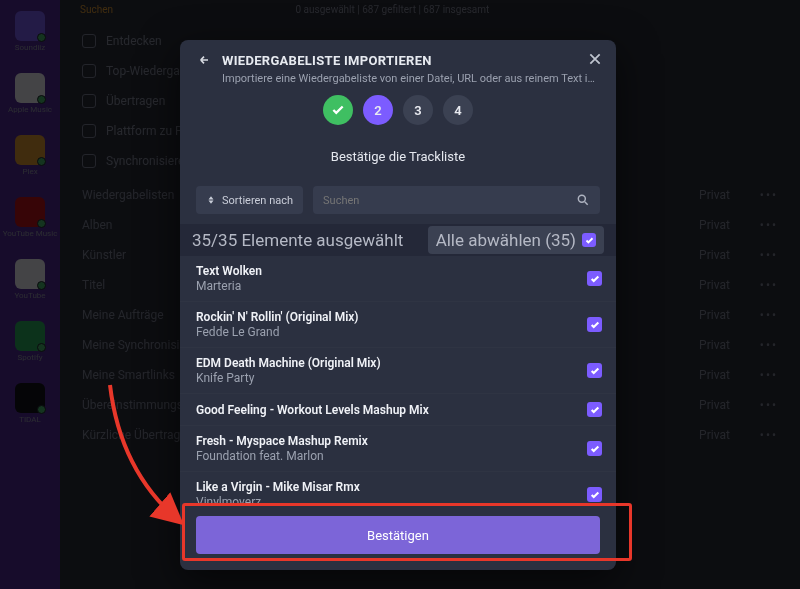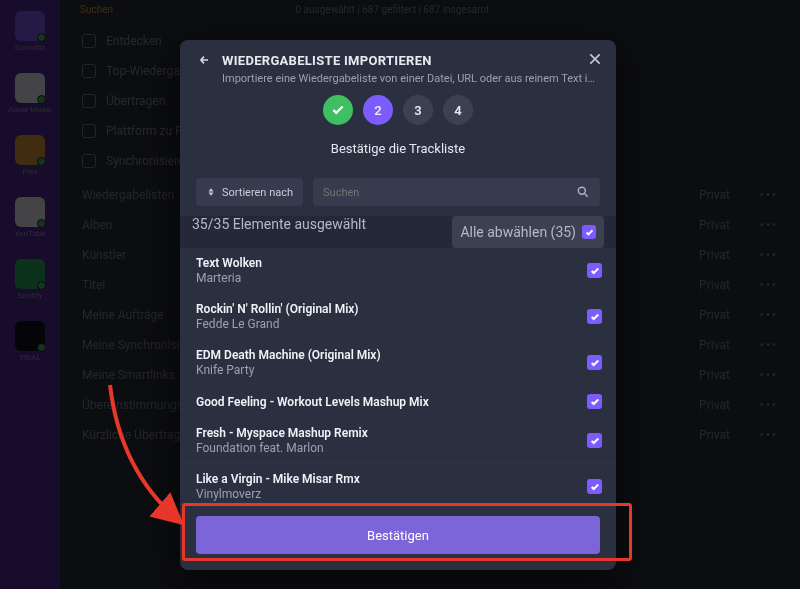--- a/index.html
+++ b/index.html
@@ -28,29 +28,29 @@
 .back-icon { width: 16px; height: 16px; color: #d6d9e0; cursor: pointer; }
 .title { font-size: 13px; font-weight: 700; letter-spacing: .3px; color: #e7eaf0; }
 .close-icon { position: absolute; right: 14px; top: 12px; width: 14px; height: 14px; color: #bfc4cf; cursor: pointer; }
 .sub { margin-top: 4px; margin-left: 26px; font-size: 11px; color: #9ba1af; white-space: nowrap; overflow: hidden; text-overflow: ellipsis; }
 
 .steps { display: flex; justify-content: center; gap: 10px; margin-top: 10px; }
 .step { width: 30px; height: 30px; border-radius: 50%; display: flex; align-items: center; justify-content: center; font-size: 13px; font-weight: 600; color: #e8eaf0; background: #3b4152; }
 .step.done { background: #3fbf62; }
 .step.active { background: #7c5cff; }
 .step svg { width: 14px; height: 14px; }
-.step-title { text-align: center; margin-top: 16px; font-size: 13px; color: #e4e7ee; }
+.step-title { text-align: center; margin-top: 24px; font-size: 13px; color: #e4e7ee; }
 
 .filters { display: flex; gap: 10px; padding: 12px 16px 10px; }
 .sort-btn { flex: 0 0 auto; background: #363c4e; border: none; color: #c9cdd8; font-size: 11px; padding: 7px 10px; border-radius: 4px; display: flex; align-items: center; gap: 6px; cursor: pointer; }
 .search-wrap { flex: 1; background: #363c4e; border-radius: 4px; display: flex; align-items: center; padding: 0 10px; }
 .search-wrap input { flex:1; background: transparent; border: none; outline: none; color: #d5d8e0; font-size: 11px; height: 28px; }
 .search-wrap svg { width: 14px; height: 14px; color: #aeb3c0; }
 
-.count-bar { background: #242838; height: 32px; display: flex; justify-content: space-between; padding: 0 12px; font-size: 14px; color: #b5b9c5; }
+.count-bar { background: #242838; height: 32px; display: flex; align-items: center; justify-content: space-between; padding: 0 12px; font-size: 17px; color: #b5b9c5; }
 .deselect { background: #3b4152; padding: 4px 8px; border-radius: 4px; display: flex; align-items: center; gap: 6px; cursor: pointer; }
 .deselect .chk { width: 14px; height: 14px; border-radius: 3px; background: #7c5cff; display: flex; align-items: center; justify-content: center; }
 .deselect .chk svg { width: 9px; height: 9px; color: #fff; }
 
 .list { flex: 1; overflow-y: auto; scrollbar-width: thin; scrollbar-color: #4a5064 transparent; }
 .list::-webkit-scrollbar { width: 6px; }
 .list::-webkit-scrollbar-thumb { background:#4a5064; border-radius:3px; }
 .track { padding: 8px 14px 8px 16px; border-bottom: 1px solid rgba(255,255,255,0.02); display: flex; align-items: center; }
 .track .txt { flex: 1; min-width: 0; }
 .track-title { font-size: 12px; color: #f0f2f7; font-weight: 600; white-space: nowrap; overflow: hidden; text-overflow: ellipsis; }
@@ -80,20 +80,26 @@
         <div class="rail-icon" style="background:#ffffff">
           <span class="dot"></span>
         </div>
         <div class="rail-label">Apple Music</div>
       </div>
       <div class="rail-item">
         <div class="rail-icon" style="background:#f0a020">
           <span class="dot"></span>
         </div>
         <div class="rail-label">Plex</div>
+      </div>
+      <div class="rail-item">
+        <div class="rail-icon" style="background:#cc0000">
+          <span class="dot"></span>
+        </div>
+        <div class="rail-label">YouTube Music</div>
       </div>
       <div class="rail-item">
         <div class="rail-icon" style="background:#ffffff">
           <span class="dot"></span>
         </div>
         <div class="rail-label">YouTube</div>
       </div>
       <div class="rail-item">
         <div class="rail-icon" style="background:#1db954">
           <span class="dot"></span>

